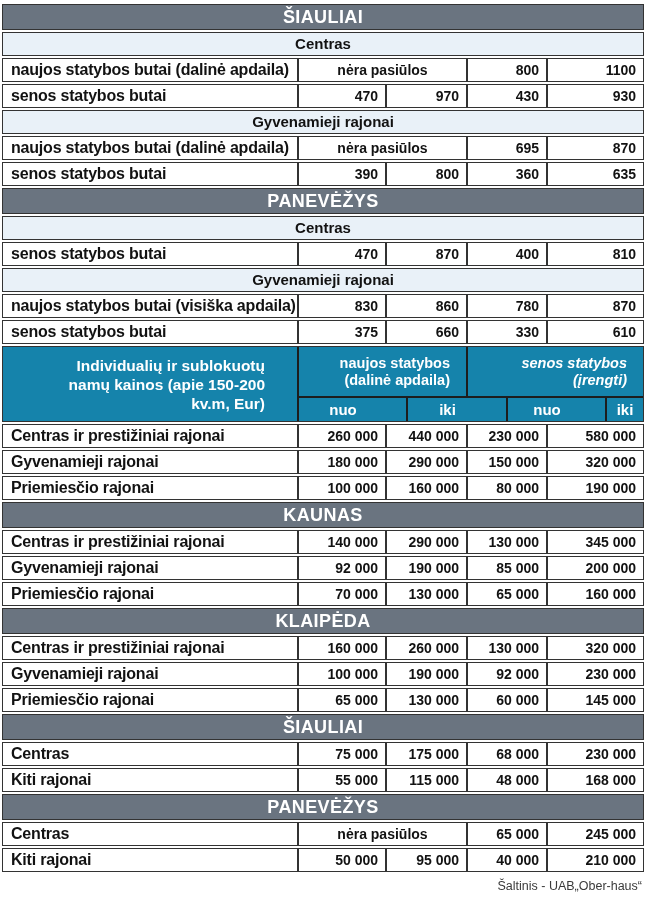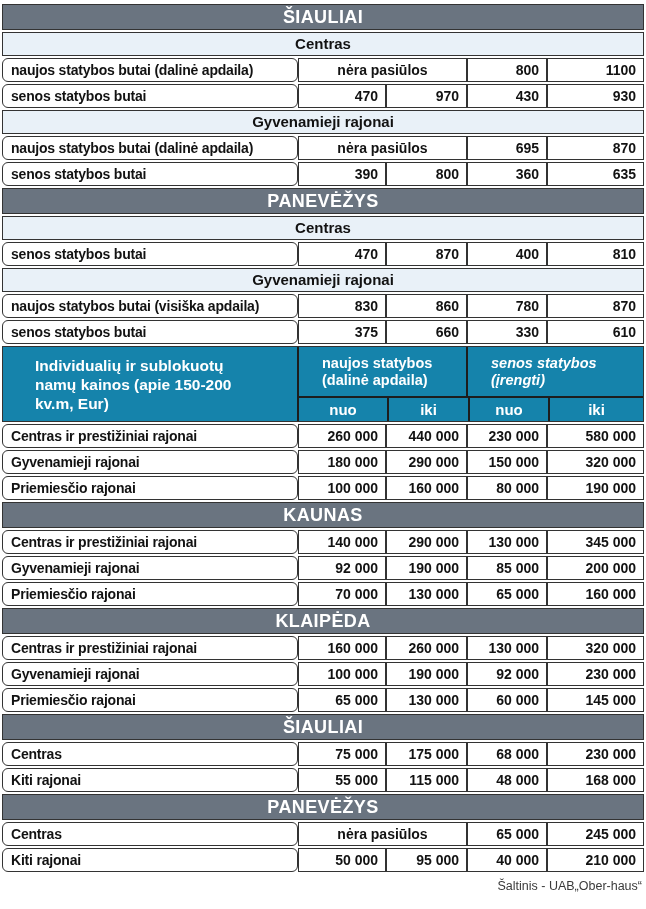--- a/index.html
+++ b/index.html
@@ -43,29 +43,28 @@
     background: #e9f1f8;
     color: #121212;
     font-size: 15px;
     height: 24px;
     line-height: 20px;
     padding: 1px 4px;
   }
   td.lab {
     background: #ffffff;
     color: #121212;
-    font-size: 14px;
+    font-size: 16px;
     font-weight: bold;
     letter-spacing: -0.2px;
     text-align: left;
     padding: 2px 8px;
     line-height: 18px;
     height: 24px;
     white-space: nowrap;
-    border-radius: 6px;
   }
   td.num {
     background: #ffffff;
     color: #121212;
     font-size: 14px;
     font-weight: bold;
     text-align: right;
     padding: 2px 7px 2px 2px;
     line-height: 18px;
     height: 24px;
@@ -73,35 +72,35 @@
   }
   td.num.na { text-align: center; padding: 2px 12px; }
 
   
   td.teal-cell { padding: 0; background: #1583ab; }
   .gh { display: flex; width: 100%; height: 74px; color: #ffffff; font-weight: bold; }
   .gh-left {
     width: 296px;
     border-right: 2px solid #1d1d1d;
     display: flex; align-items: center; justify-content: center;
-    text-align: left;
+    text-align: right;
     font-size: 15.5px; line-height: 19px;
     padding: 0 32px;
   }
   .gh-right { flex: 1; display: flex; flex-direction: column; }
   .gh-top { display: flex; height: 49px; }
   .gh-group {
     display: flex; align-items: center; justify-content: center;
-    text-align: left;
+    text-align: right;
     font-size: 14.5px; line-height: 17px;
-    padding: 0 23px;
+    padding: 0 16px;
   }
   .gh-g1 { width: 169px; border-right: 2px solid #1d1d1d; }
   .gh-g2 { flex: 1; font-style: italic; }
-  .gh-sub { display: flex; flex: 1; border-top: 2px solid #1d1d1d; }
+  .gh-sub { display: flex; flex: 1; border-top: 2px solid #1d1d1d; gap: 19px; }
   .gh-sub > div {
     display: flex; align-items: center; justify-content: center;
     font-size: 15px;
   }
   .gh-s1 { width: 88px; }
   .gh-s2 { width: 81px; border-left: 2px solid #1d1d1d; }
   .gh-s3 { width: 80px; border-left: 2px solid #1d1d1d; }
   .gh-s4 { flex: 1; border-left: 2px solid #1d1d1d; }
 
   .footer-note {

